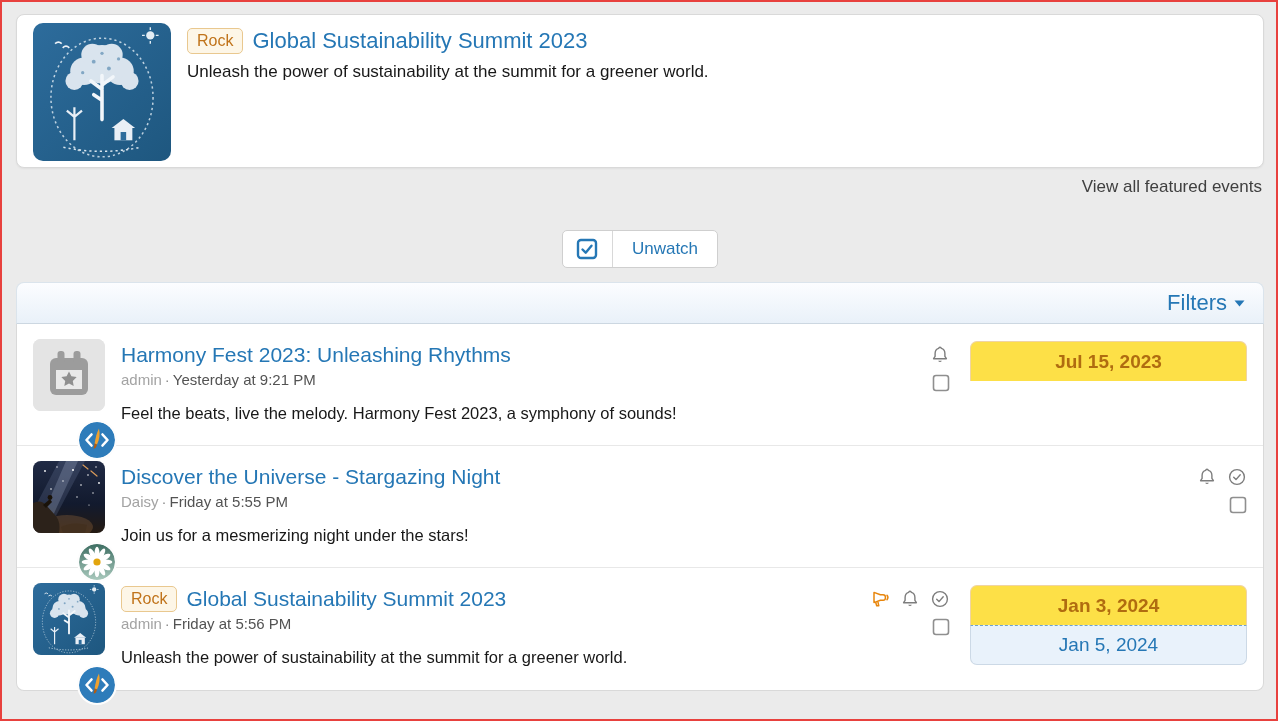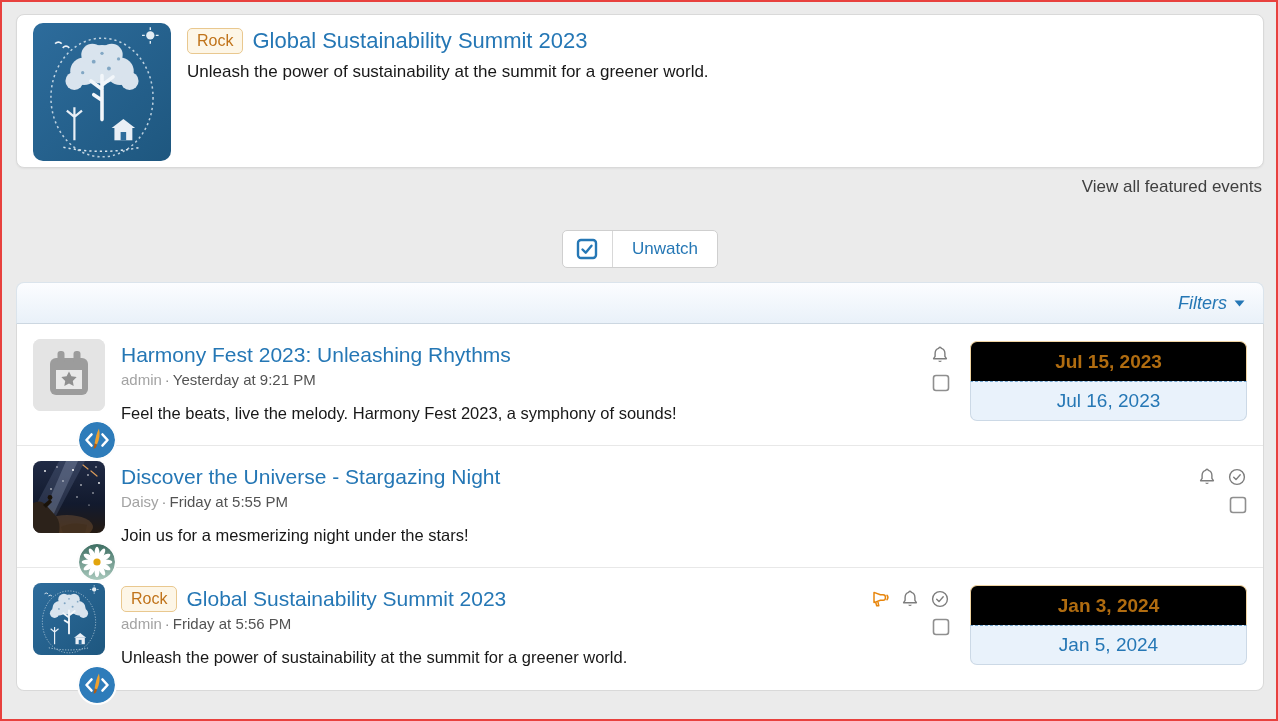--- a/index.html
+++ b/index.html
@@ -48,21 +48,21 @@
   .watch-label-seg { display:flex; align-items:center; padding:0 19px; color:#2577b5; font-size:17px; }
 
   
   .filters-bar {
     margin-top:14px; height:42px;
     background:linear-gradient(180deg,#fcfdff 0%,#e9f1f9 100%);
     border:1px solid #dbe4ec; border-bottom:1px solid #ccd7e1;
     border-radius:8px 8px 0 0;
     display:flex; align-items:center; justify-content:flex-end; padding:0 18px;
   }
-  .filters-toggle { display:flex; align-items:center; gap:7px; color:#2577b5; font-size:18px; cursor:pointer;font-style:italic; }
+  .filters-toggle { display:flex; align-items:center; gap:7px; color:#2577b5; font-size:22px; cursor:pointer; }
 
   
   .event-list { background:#fff; border:1px solid #d9d9d9; border-top:none; border-radius:0 0 8px 8px; }
   .event-row { display:flex; padding:15px 16px; min-height:122px; border-bottom:1px solid #e8e8e8; }
   .event-row:last-child { border-bottom:none; }
   .thumb-wrap { position:relative; width:72px; flex:0 0 auto; margin-right:16px; }
   .event-thumb { width:72px; height:72px; border-radius:8px; overflow:hidden; background:#e4e4e4; cursor:pointer; }
   .event-thumb svg { display:block; }
   .avatar-badge {
     position:absolute; right:-10px; bottom:-28px; width:36px; height:36px; border-radius:50%;
@@ -74,21 +74,21 @@
   .event-desc { margin-top:16px; font-size:16.5px; color:#181818; }
   .event-actions { flex:0 0 auto; width:84px; display:flex; flex-direction:column; align-items:flex-end; gap:9px; padding-top:6px; }
   .indicator-row { display:flex; gap:10px; align-items:center; }
   .icon-20 { width:20px; height:20px; }
   .icon-18 { width:18px; height:18px; cursor:pointer; }
   .icon-22 { width:22px; height:22px; }
 
   .event-dates { flex:0 0 auto; width:277px; margin-left:20px; padding-top:2px; }
   .date-start {
     height:40px; display:flex; align-items:center; justify-content:center;
-    background:#000000; border:1px solid #f0d4a2; border-bottom:none;
+    background:#fde047; border:1px solid #f0d4a2; border-bottom:none;
     border-radius:7px 7px 0 0; color:#b06c10; font-size:19px; font-weight:bold; cursor:pointer;
   }
   .date-end {
     height:40px; display:flex; align-items:center; justify-content:center;
     background:#e9f2fb; border:1px solid #ccd9e6; border-top:1px dashed #6fa3cf;
     border-radius:0 0 7px 7px; color:#2577b5; font-size:19px; cursor:pointer;
   }
   .svg-defs { position:absolute; width:0; height:0; overflow:hidden; }
 </style>
 </head>
@@ -303,21 +303,20 @@
           <svg class="icon-20">
               <use href="#sym-bell"></use>
             </svg>
         </div>
         <svg class="icon-18">
             <use href="#sym-checkbox"></use>
           </svg>
       </div>
       <div class="event-dates">
         <div class="date-start">Jul 15, 2023</div>
-        <div class="date-end">Jul 16, 2023</div>
       </div>
     </div>
 
     <div class="event-row">
       <div class="thumb-wrap">
         <div class="event-thumb">
           <svg width="72" height="72">
               <use href="#sym-night"></use>
             </svg>
         </div>

